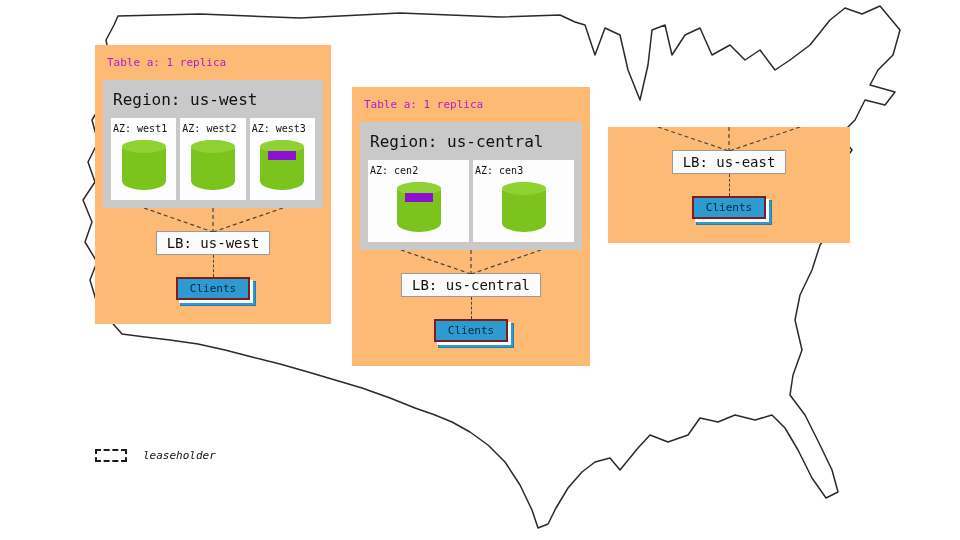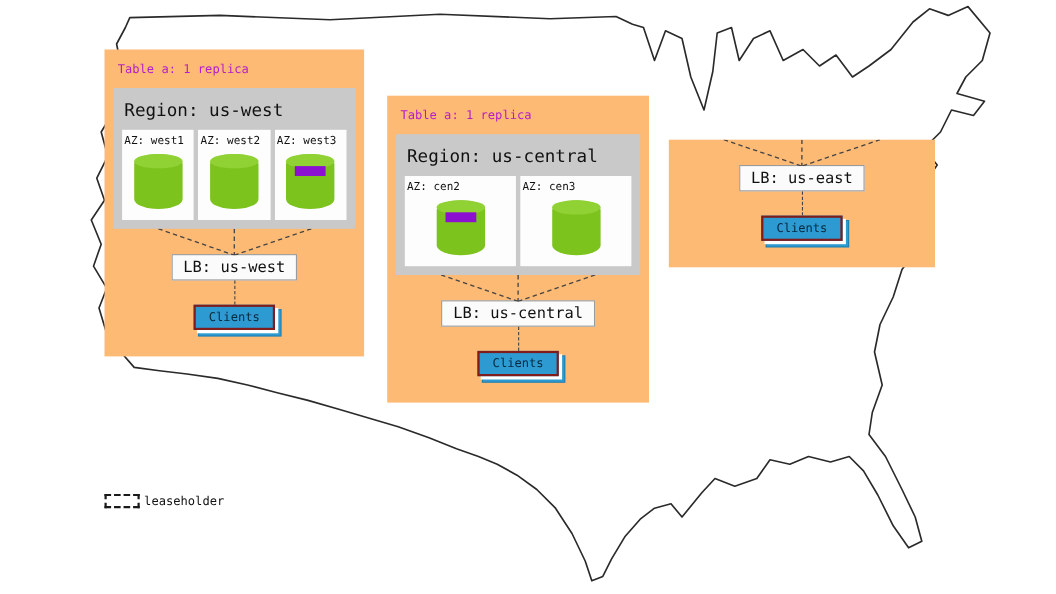--- a/index.html
+++ b/index.html
@@ -45,21 +45,21 @@
     width:max-content;margin:-1px auto 0 auto;padding:3px 10px;
     background:#fbfbfb;border:1px solid #9a9a9a;font-size:14px;white-space:nowrap;
   }
   .vline{width:0;height:22px;border-left:1px dashed #444;margin:0 auto;}
   .clients{
     width:max-content;margin:0 auto;padding:3px 12px;font-size:11px;color:#06293d;
     background:#2e9ad2;border:2px solid #7f1d1d;
     box-shadow:3px 3px 0 0 #ffffff,5px 5px 0 0 #2e9ad2,5px 5px 0 1px #1f7fb0;
   }
   .legend{
-    position:absolute;left:95px;top:449px;z-index:2;display:flex;align-items:flex-start;gap:4px;
+    position:absolute;left:95px;top:449px;z-index:2;display:flex;align-items:flex-start;gap:16px;font-style:italic;
   }
   .legend-swatch{width:28px;height:9px;border:2px dashed #1a1a1a;background:#fff;}
   .legend-label{font-size:11px;}
 </style>
 </head>
 <body>
 
 <svg id="map" width="960" height="540" viewBox="0 0 960 540">
   <path fill="none" stroke="#2a2a2a" stroke-width="1.5" stroke-linejoin="round" d="M118,16 L200,14 L300,18 L400,13 L500,17 L560,15
        L575,22 L585,25 L595,55 L605,28 L620,35 L628,70 L640,100 L648,65 L652,30

